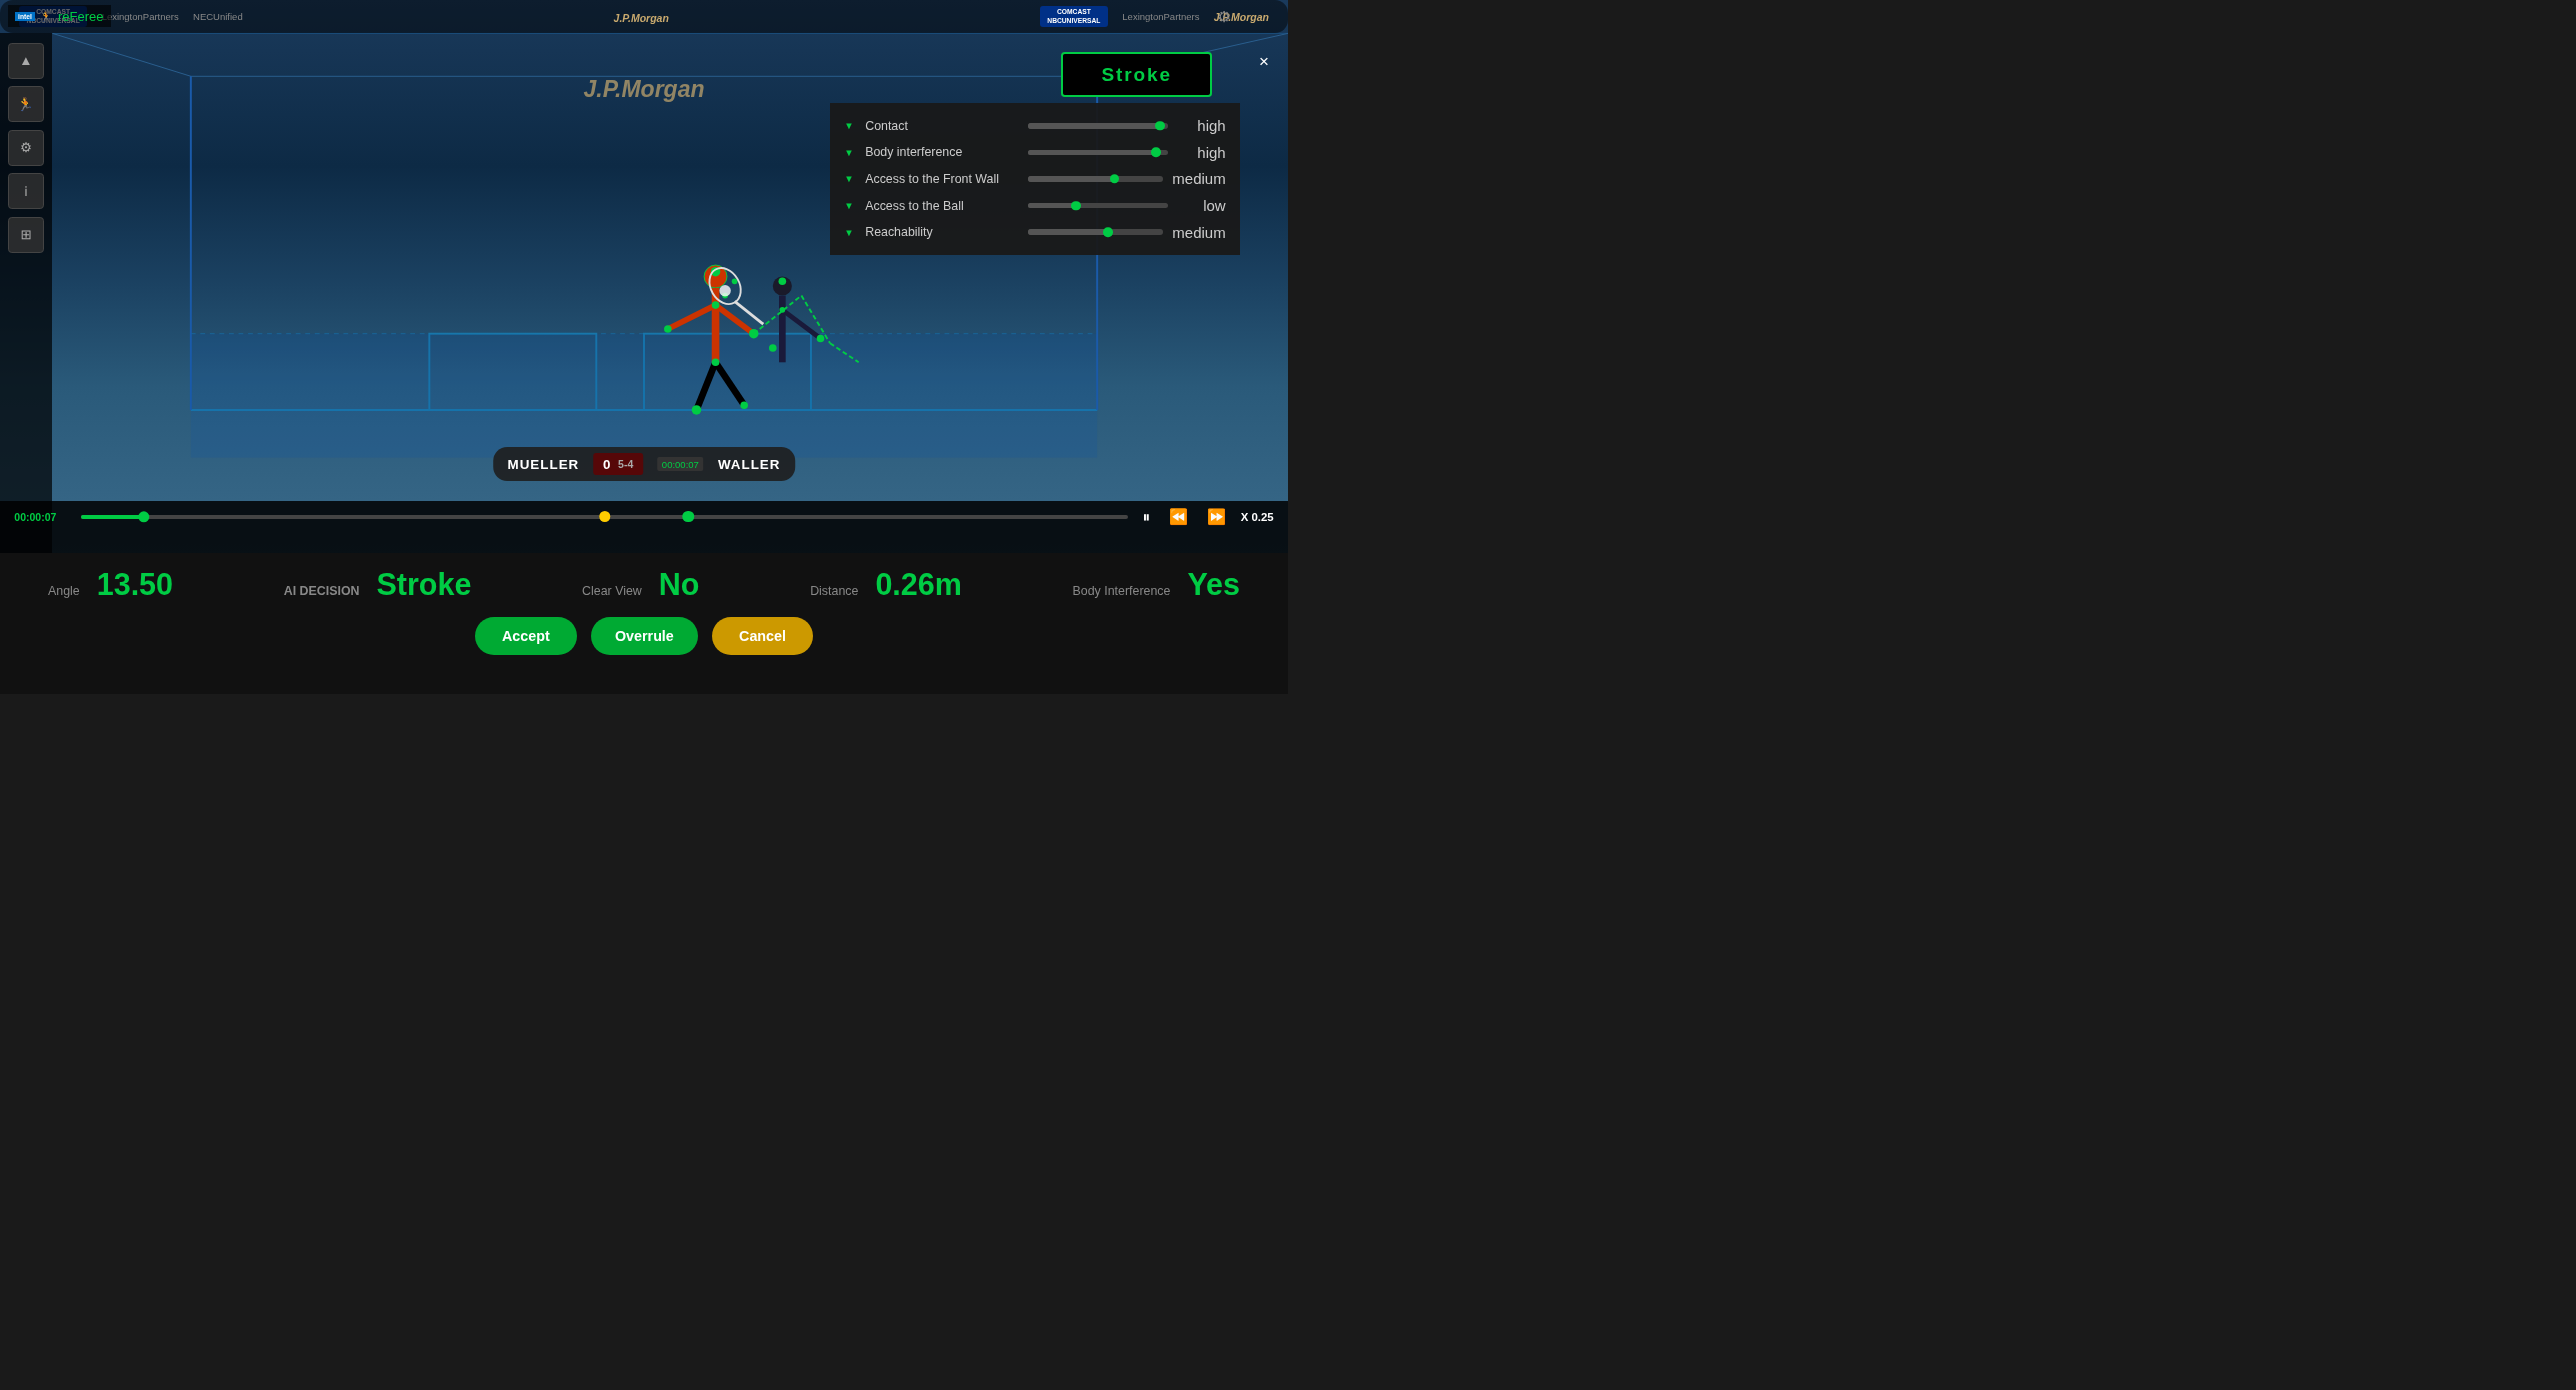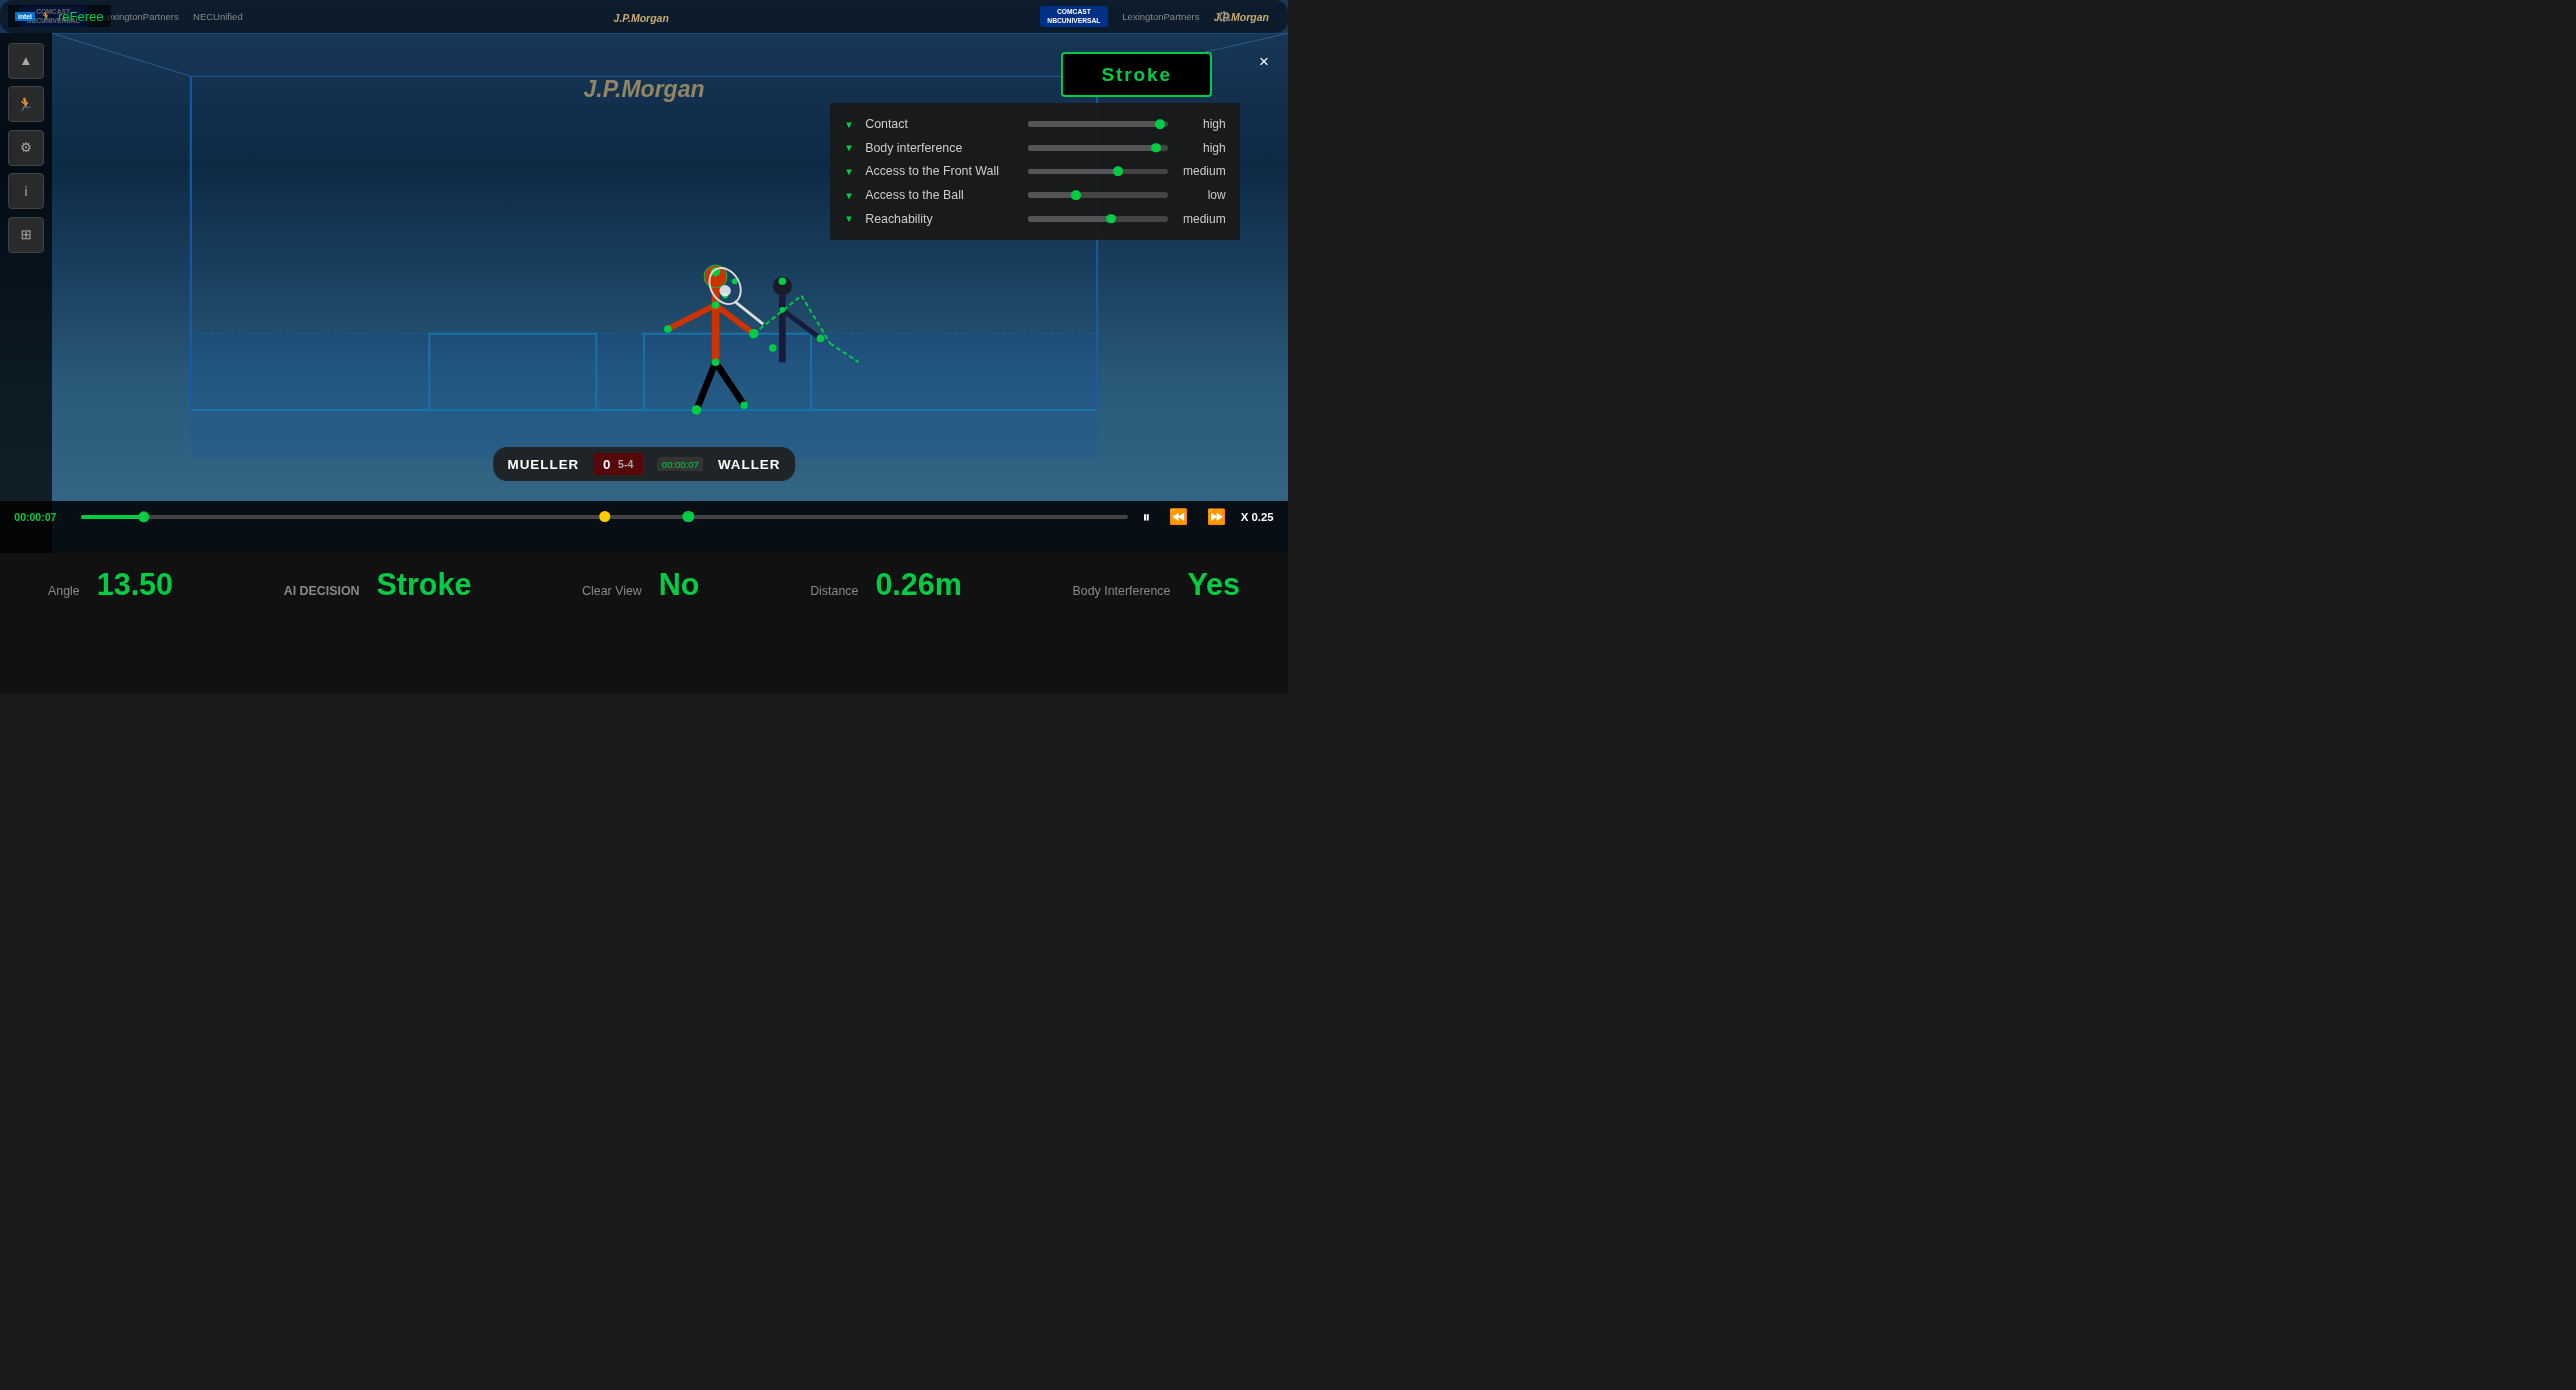--- a/index.html
+++ b/index.html
@@ -192,21 +192,21 @@
       top: 50%;
       transform: translateY(-50%);
       width: 9.5px;
       height: 9.5px;
       border-radius: 50%;
       background: #00cc44;
     }
 
     .factor-value {
       color: #ccc;
-      font-size: 12px;
+      font-size: 15px;
       min-width: 48px;
       text-align: right;
     }
 
     
     .score-overlay {
       position: absolute;
       bottom: 72px;
       left: 50%;
       transform: translateX(-50%);
@@ -690,16 +690,21 @@
         <span class="stat-label">Distance</span>
         <span class="stat-value">0.26m</span>
       </div>
 
       <div class="stat-item">
         <span class="stat-label">Body Interference</span>
         <span class="stat-value yes">Yes</span>
       </div>
     </div>
 
+    <div class="bottom-actions-row">
+      <button class="accept-btn">Accept</button>
+      <button class="overrule-btn">Overrule</button>
+      <button class="cancel-btn">Cancel</button>
+    </div>
   </div>
 
 </div>
 
 
 </body></html>

